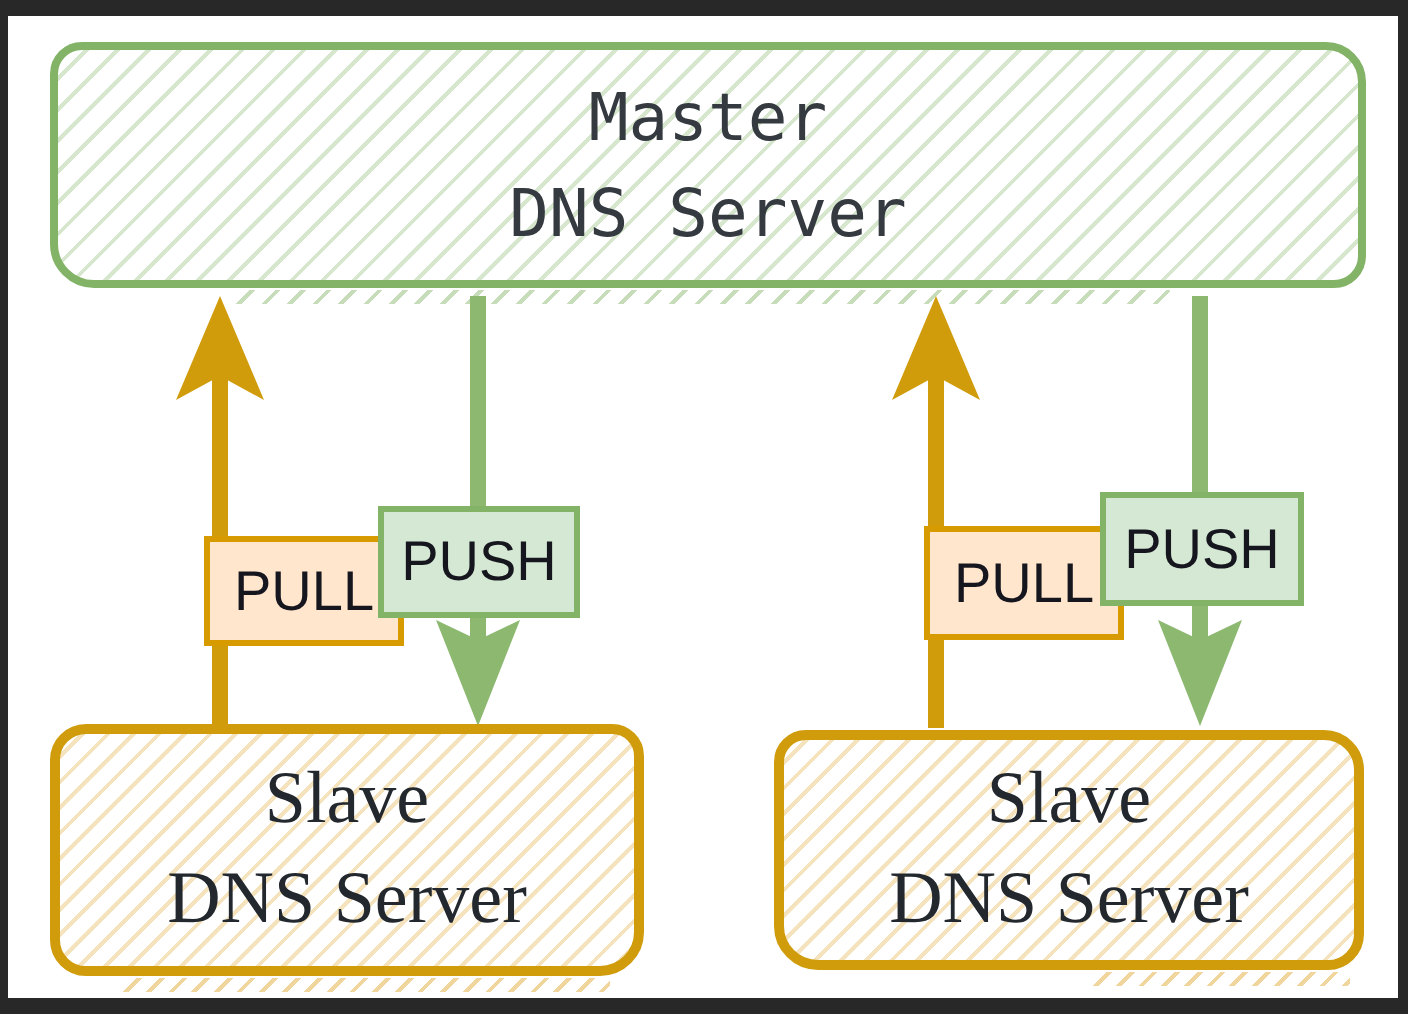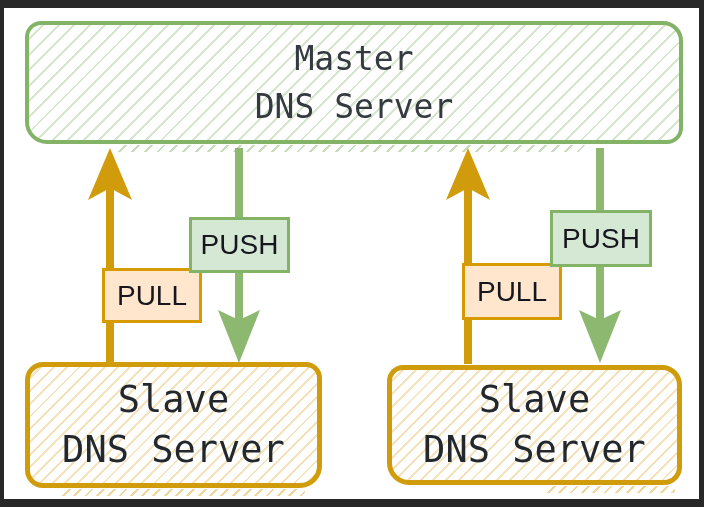--- a/index.html
+++ b/index.html
@@ -46,20 +46,21 @@
   }
   .node-slave {
     border: 5px solid var(--gold, #d09c0b);
     background:
       repeating-linear-gradient(135deg,
         rgba(222,162,38,0) 0px, rgba(222,162,38,0) 7px,
         rgba(222,162,38,0.30) 7px, rgba(222,162,38,0.30) 9px);
     font-size: 37px;
     line-height: 50px;
     color: #22282d;
+    font-family: Liberation Serif, serif;
   }
   .node-slave-1 { left: 25px;  top: 362px; width: 297px; height: 126px; border-radius: 18px 16px 22px 18px; }
   .node-slave-2 { left: 387px; top: 365px; width: 295px; height: 120px; border-radius: 16px 20px 18px 22px; }
 
   
   .overshoot { position: absolute; height: 7px; pointer-events: none; }
   .overshoot-green {
     left: 115px; top: 145px; width: 470px;
     background: repeating-linear-gradient(135deg,
       rgba(130,179,102,0) 0 7px, rgba(130,179,102,0.45) 7px 9px);
@@ -96,20 +97,21 @@
     color: #16161e;
   }
   .label-pull {
     background: var(--orange-fill, #ffe6cc);
     border: 3px solid var(--orange-stroke, #d79b00);
     margin-left: 44px;
   }
   .label-push {
     background: var(--green-fill, #d5e8d4);
     border: 3px solid var(--green-stroke, #82b366);
+    margin-top: 36px;
   }
   .label-pull-1 { left: 58px;  top: 268px; width: 100px; height: 55px; }
   .label-push-1 { left: 189px; top: 217px; width: 101px; height: 56px; }
   .label-pull-2 { left: 418px; top: 263px; width: 100px; height: 57px; }
   .label-push-2 { left: 550px; top: 210px; width: 102px; height: 57px; }
 </style>
 </head>
 <body>
 
 <div class="canvas">

